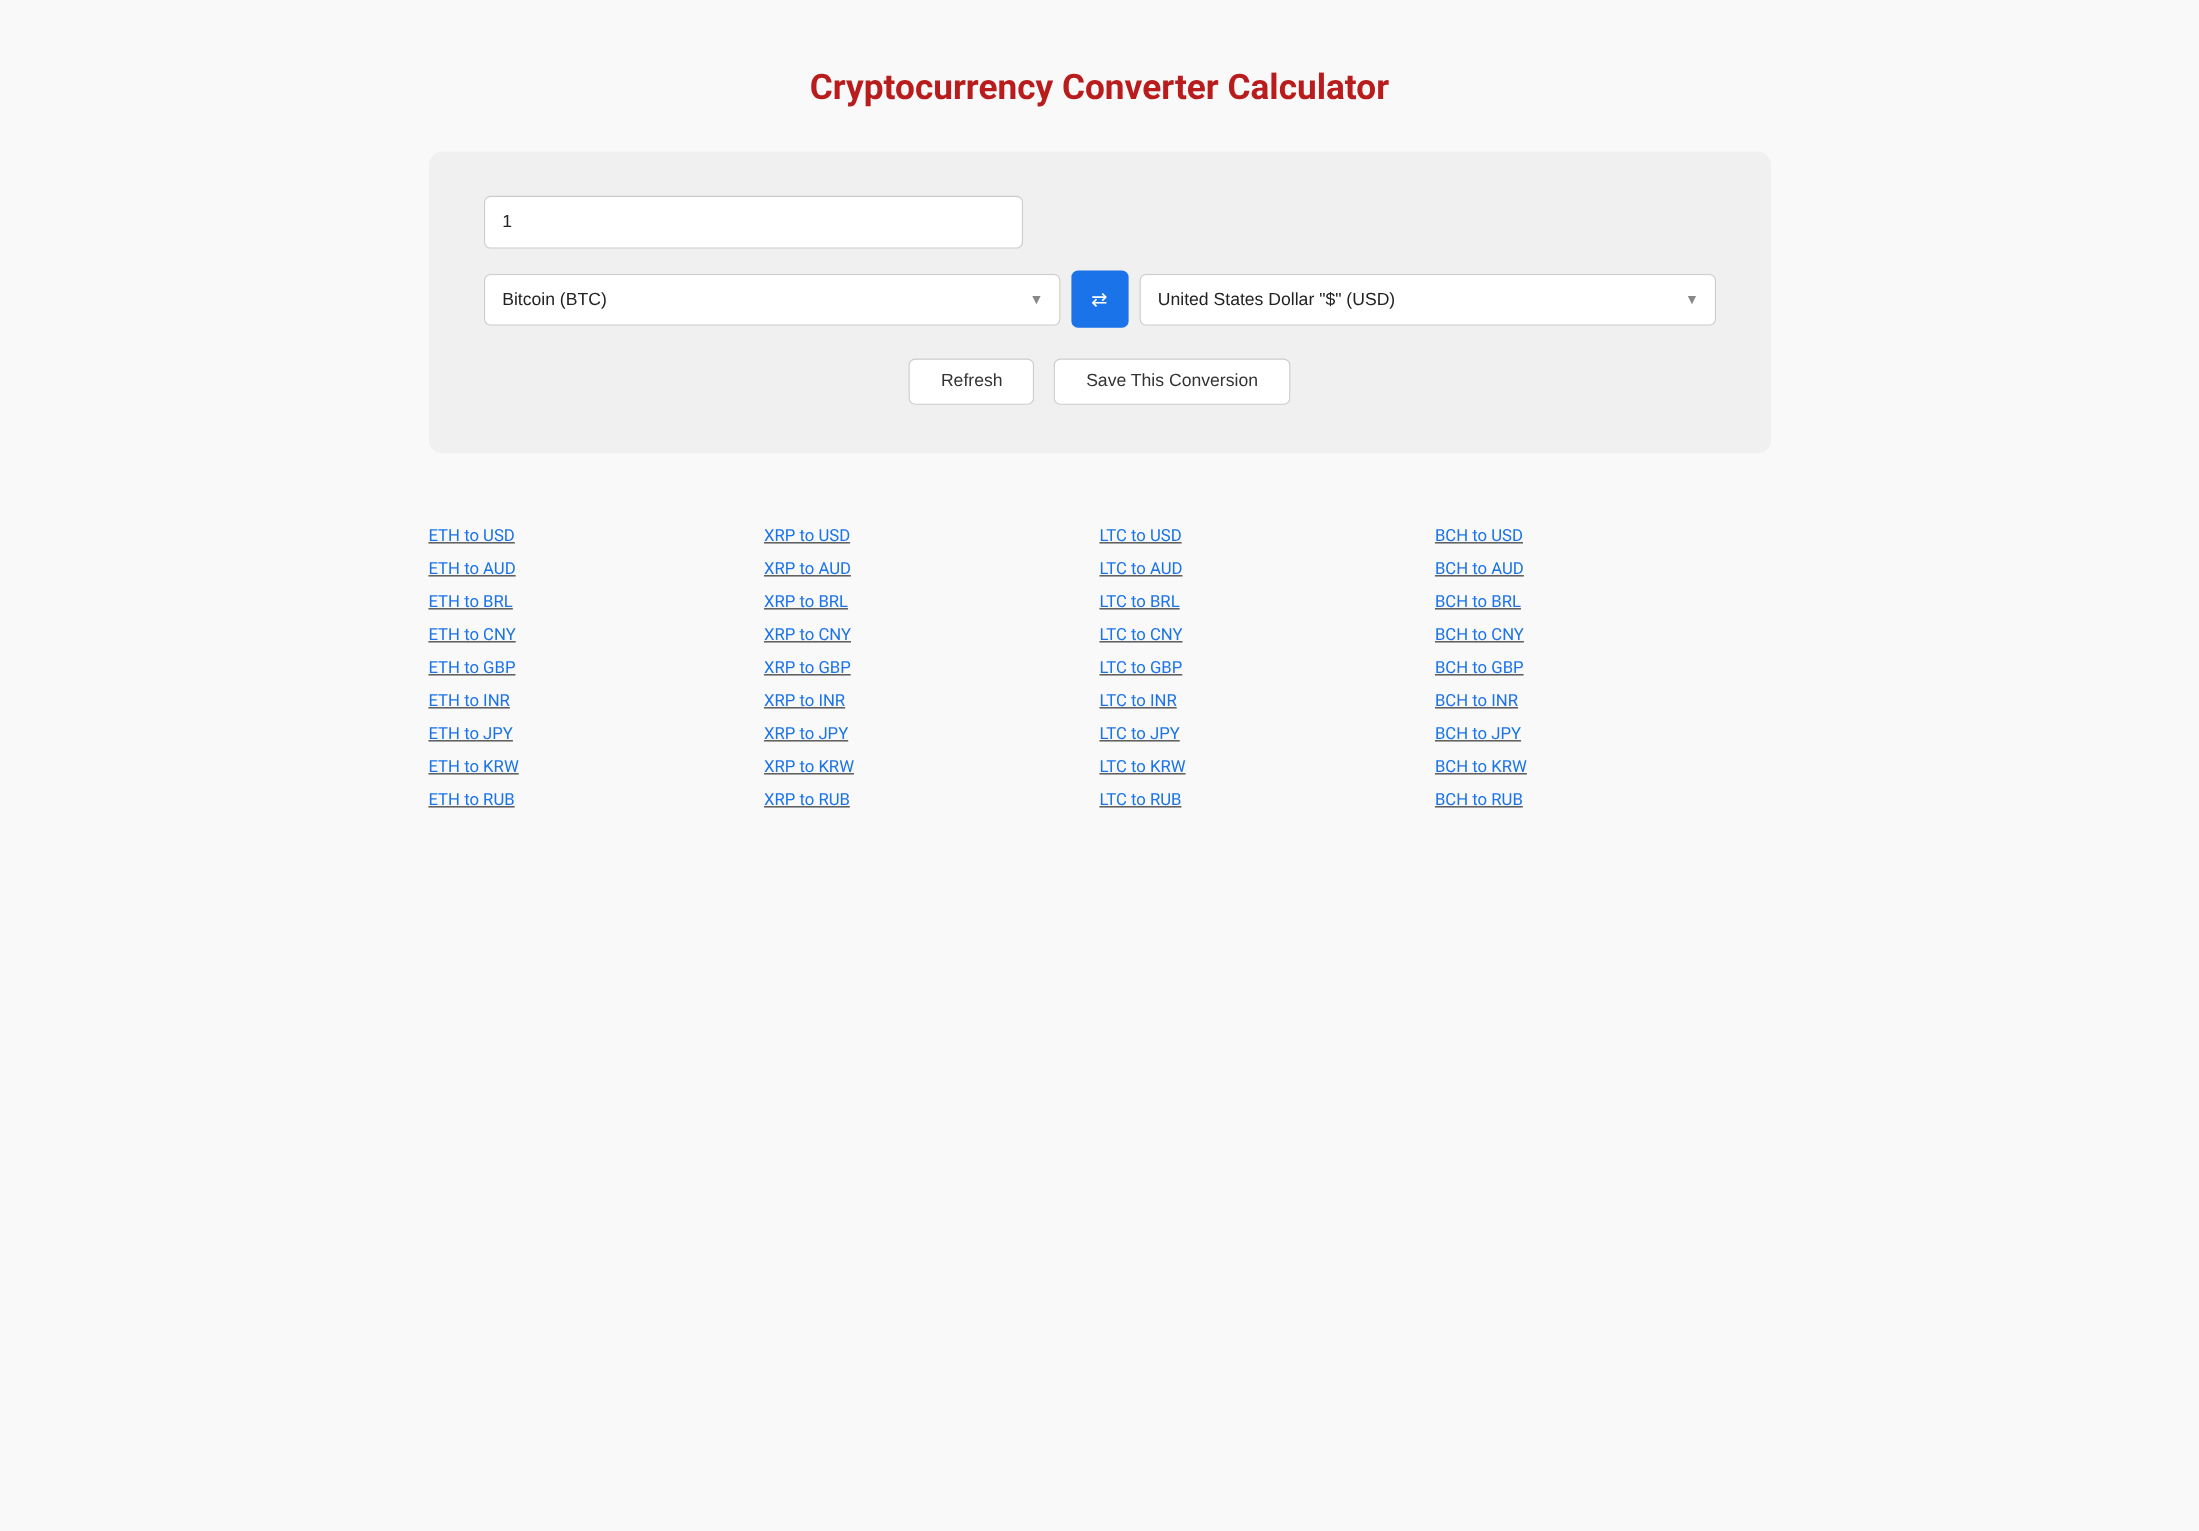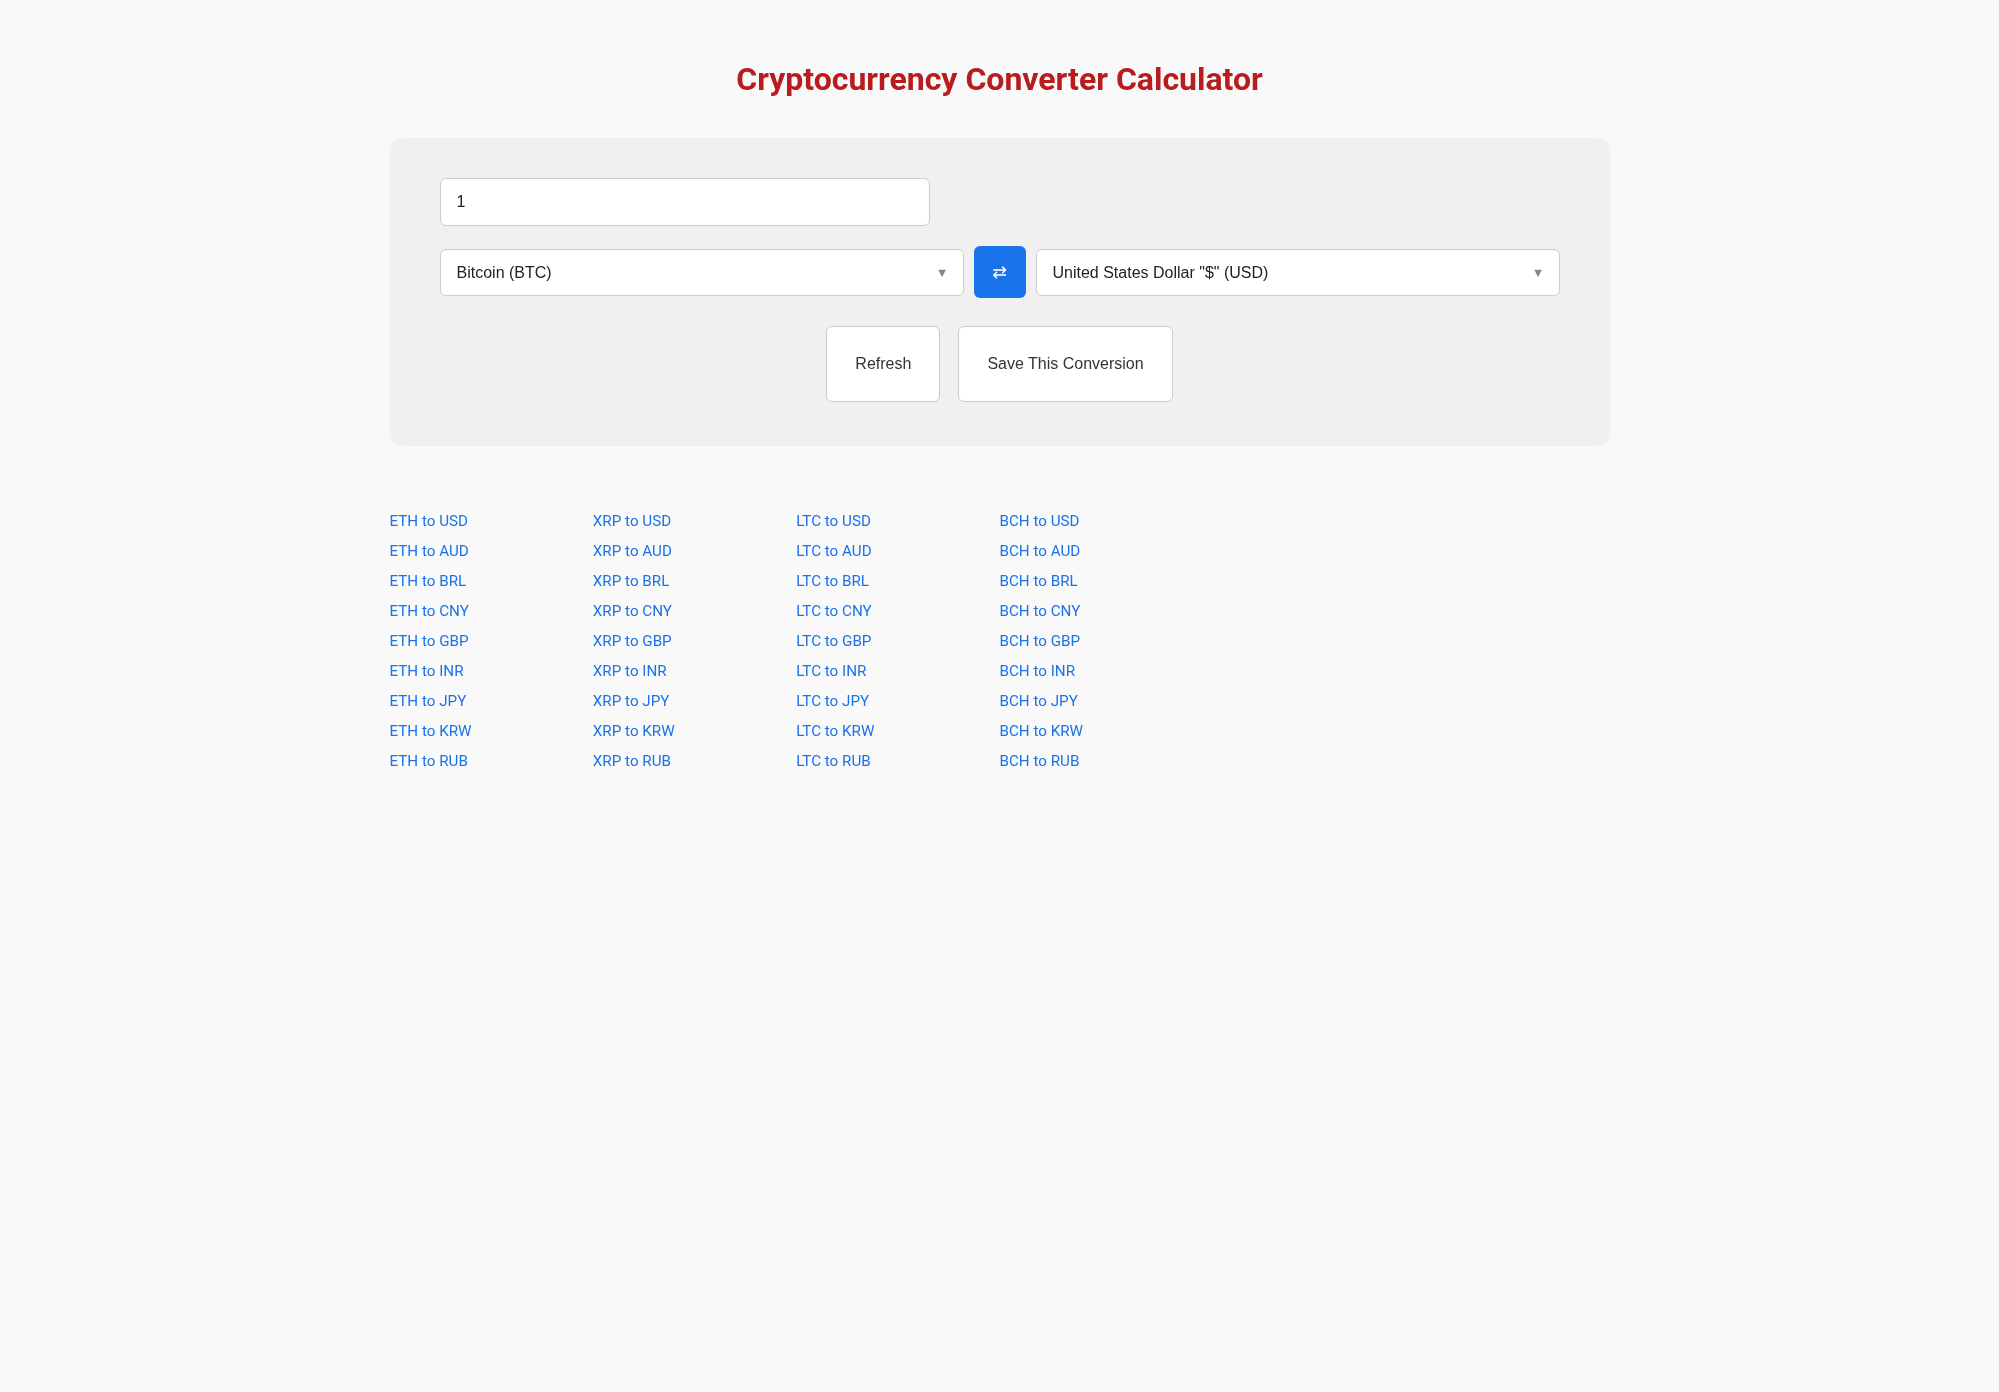--- a/index.html
+++ b/index.html
@@ -126,21 +126,21 @@
       padding: 10px 28px;
       font-size: 1rem;
       border: 1px solid #ccc;
       border-radius: 6px;
       background: #fff;
       cursor: pointer;
       color: #333;
     }
 
     .btn-save {
-      padding: 28px 28px;
+      padding: 11px 28px;
       font-size: 1rem;
       border: 1px solid #ccc;
       border-radius: 6px;
       background: #fff;
       cursor: pointer;
       color: #333;
     }
 
     .popular-section {
       margin-top: 20px;
@@ -149,22 +149,23 @@
     .popular-title {
       text-align: center;
       font-size: 1.6rem;
       font-weight: 700;
       margin-bottom: 36px;
       color: #111;
     }
 
     .conversions-grid {
       display: grid;
-      grid-template-columns: repeat(6, 1fr);
+      grid-template-columns: repeat(4, 1fr);
       gap: 0;
+      text-decoration: underline;
     }
 
     .conversions-column {
       display: flex;
       flex-direction: column;
       gap: 0;
     }
 
     .conversion-link {
       color: #1a73e8;

